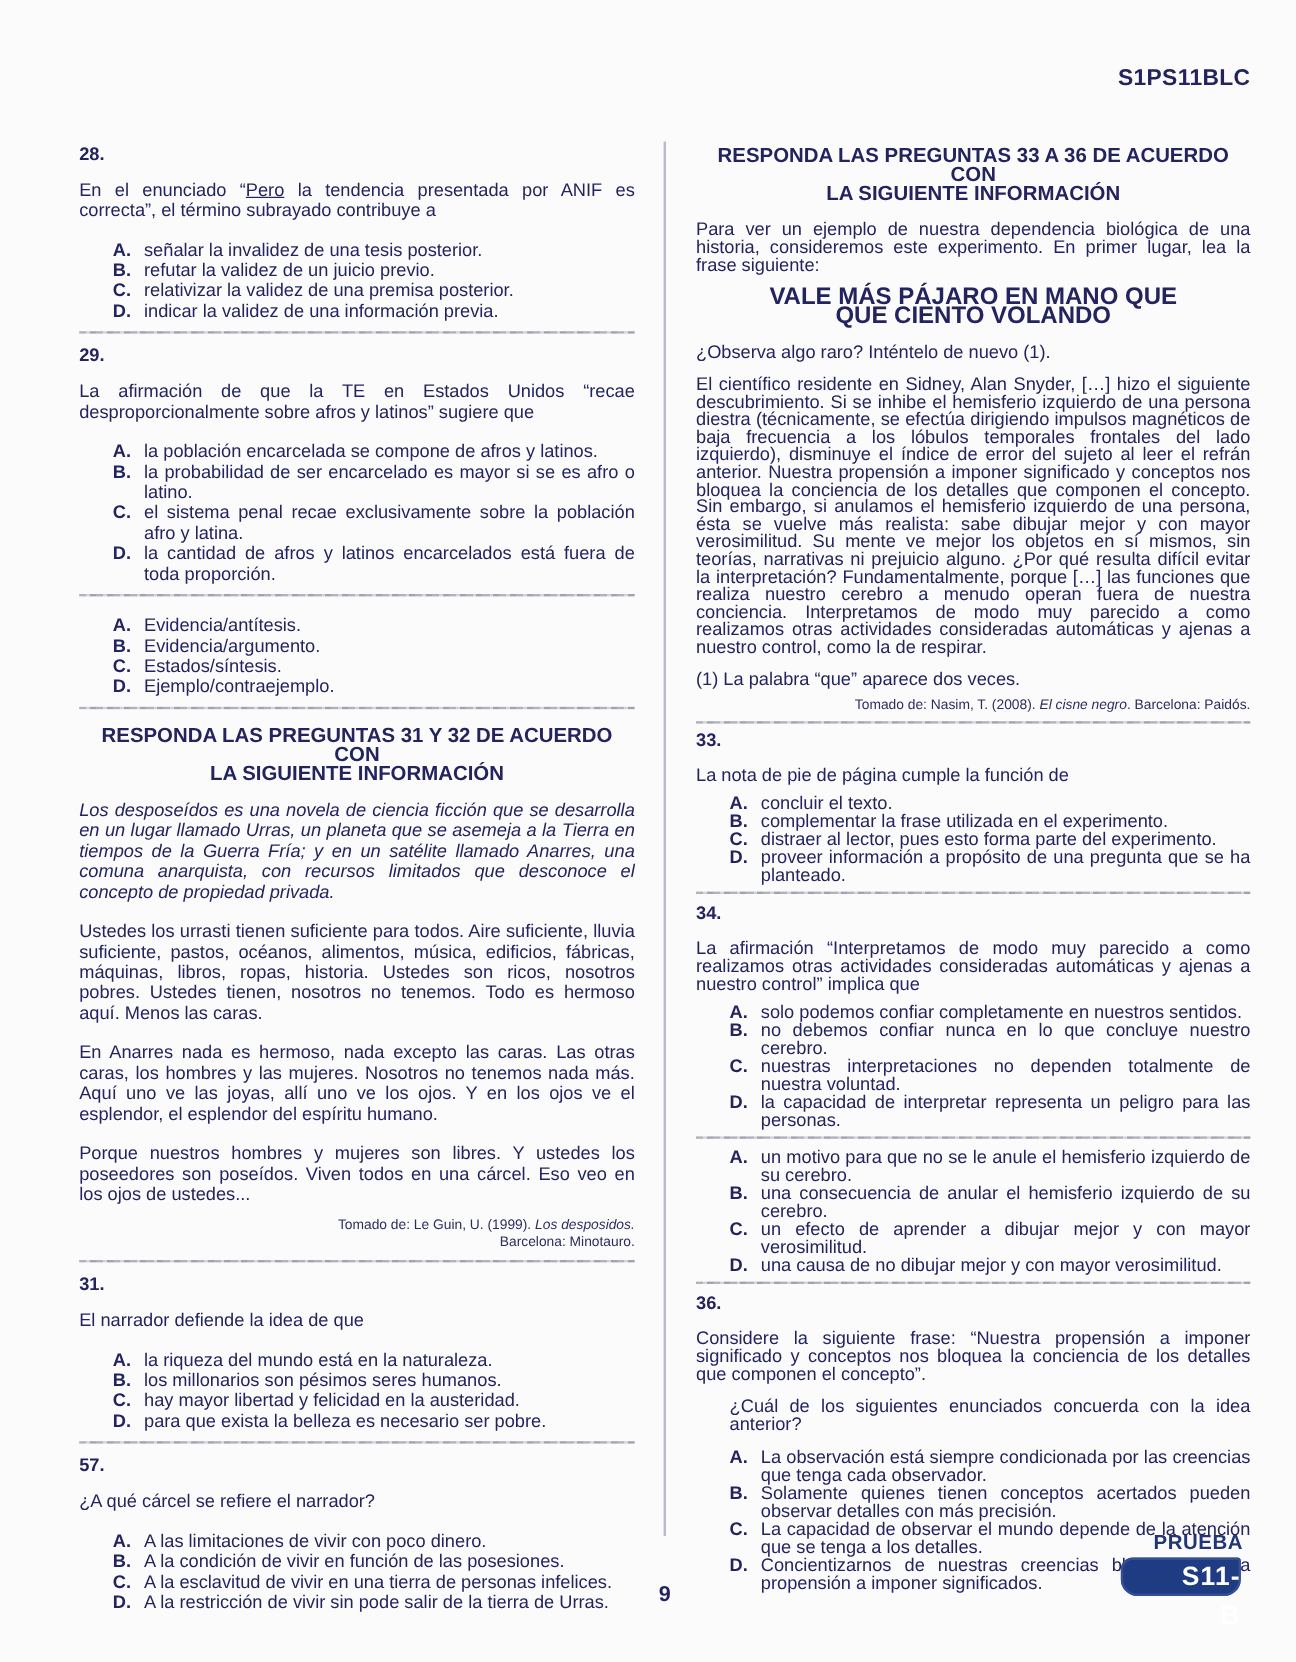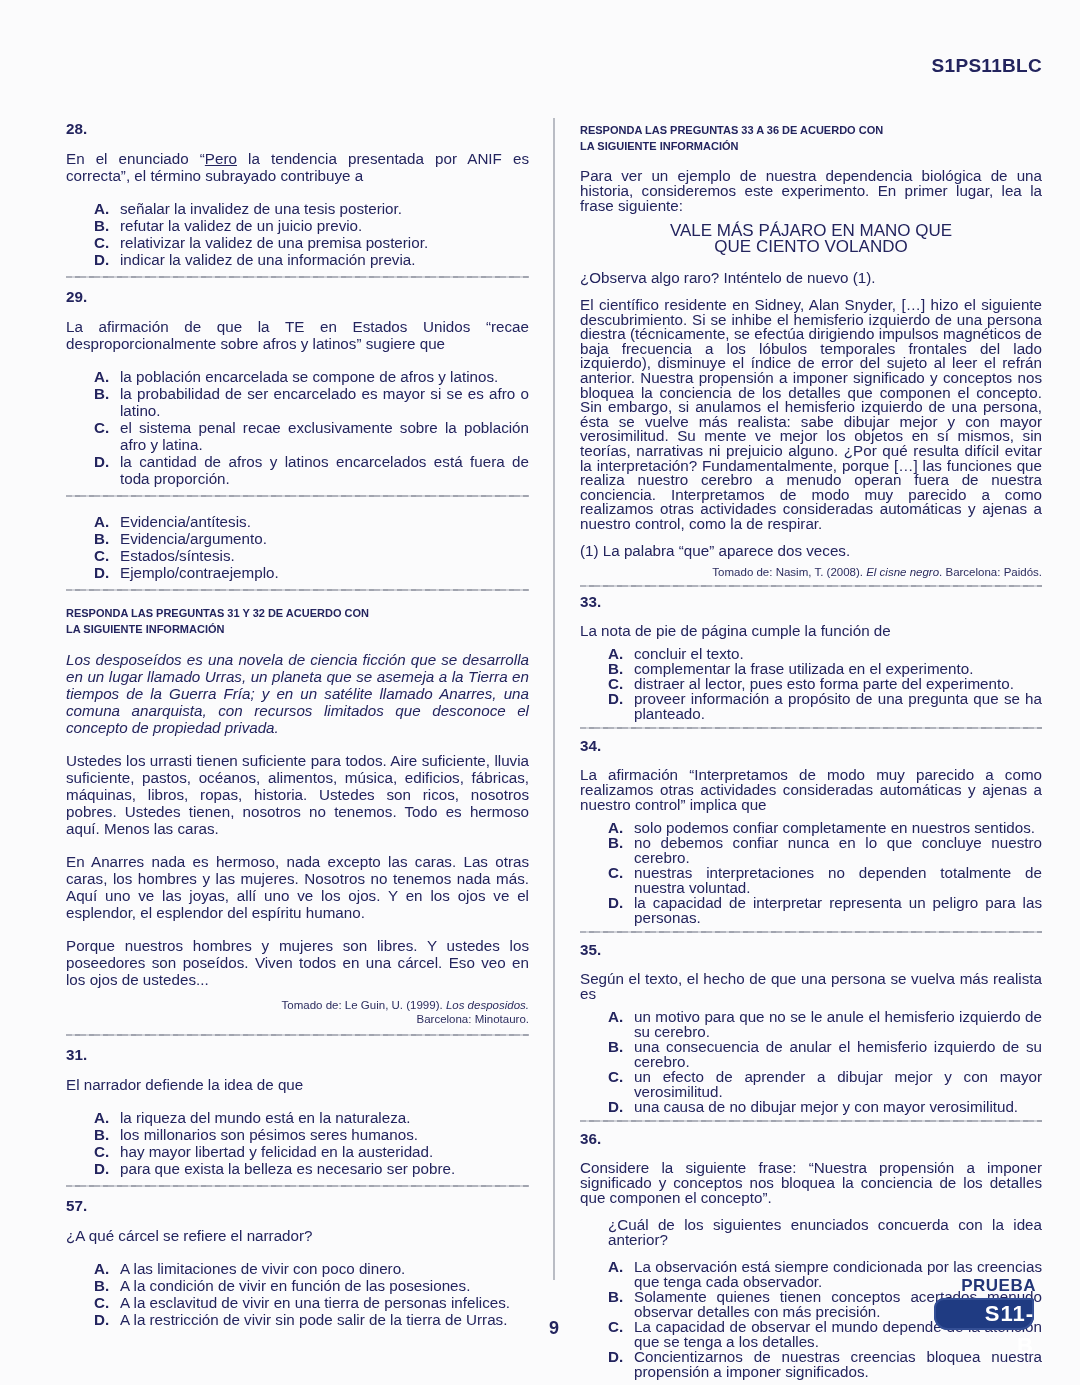--- a/index.html
+++ b/index.html
@@ -28,28 +28,28 @@
   .opts { margin: 16px 0 0 28px; }
   .opt { display: flex; font-size: 15.2px; line-height: 17px; }
   .opt-letter { font-weight: bold; width: 26px; flex: 0 0 26px; }
   .opt-text { flex: 1; text-align: justify; }
   .sep {
     height: 2px; margin: 8px 0 10px 0;
     background: repeating-linear-gradient(90deg, #9ea1ac 0 6px, #c8cad1 6px 9px, #8a8e9b 9px 14px);
     opacity: 0.8;
   }
   .section-title {
-    font-weight: bold; font-size: 11px; line-height: 16px;
+    text-align: center; font-weight: bold; font-size: 17px; line-height: 16px;
     margin: 14px 0 14px 0;
   }
   .para { font-size: 15.2px; line-height: 17px; text-align: justify; margin-bottom: 16px; }
   .para.italic { font-style: italic; }
   .citation { text-align: right; font-size: 11.5px; line-height: 14px; margin: 4px 0 6px 0; color: #2c2d5f; }
   .citation i { font-style: italic; }
-  .proverb { text-align: center; font-weight: normal; font-size: 17px; line-height: 16px; margin: 10px 0 14px 0; }
+  .proverb { text-align: center; font-weight: bold; font-size: 20px; line-height: 16px; margin: 10px 0 14px 0; }
   .tight .q-text, .tight .opt-text, .tight.para { line-height: 15px; }
   .tight .opt { line-height: 15px; }
   .right .opts { margin-top: 8px; }
   .subq { margin: 12px 0 0 28px; font-size: 15.2px; line-height: 15px; text-align: justify; }
   .u { text-decoration: underline; }
   .page-number {
     position: absolute; left: 549px; top: 1318px; font-weight: bold; font-size: 18px;
   }
   .badge { position: absolute; left: 932px; top: 1276px; width: 104px; text-align: right; }
   .badge-top { font-weight: bold; font-size: 17px; color: #223577; letter-spacing: 0.5px; }
@@ -274,24 +274,20 @@
         </div>
       <div class="opt">
           <span class="opt-letter">D.</span>
           <span class="opt-text">la capacidad de interpretar representa un peligro para las personas.</span>
         </div>
     </div>
   </div>
   <div class="sep" style="margin:6px 0 8px 0"></div>
 
   <div class="q tight">
-    <div class="q-head">
-      <span class="q-num">35.</span>
-      <span class="q-text">Según el texto, el hecho de que una persona se vuelva más realista es</span>
-    </div>
     <div class="opts">
       <div class="opt">
           <span class="opt-letter">A.</span>
           <span class="opt-text">un motivo para que no se le anule el hemisferio izquierdo de su cerebro.</span>
         </div>
       <div class="opt">
           <span class="opt-letter">B.</span>
           <span class="opt-text">una consecuencia de anular el hemisferio izquierdo de su cerebro.</span>
         </div>
       <div class="opt">
@@ -312,21 +308,21 @@
       <span class="q-text">Considere la siguiente frase: “Nuestra propensión a imponer significado y conceptos nos bloquea la conciencia de los detalles que componen el concepto”.</span>
     </div>
     <div class="subq">¿Cuál de los siguientes enunciados concuerda con la idea anterior?</div>
     <div class="opts" style="margin-top:12px">
       <div class="opt">
           <span class="opt-letter">A.</span>
           <span class="opt-text">La observación está siempre condicionada por las creencias que tenga cada observador.</span>
         </div>
       <div class="opt">
           <span class="opt-letter">B.</span>
-          <span class="opt-text">Solamente quienes tienen conceptos acertados menudo observar detalles con más precisión.</span>
+          <span class="opt-text">Solamente quienes tienen conceptos acertados pueden observar detalles con más precisión.</span>
         </div>
       <div class="opt">
           <span class="opt-letter">C.</span>
           <span class="opt-text">La capacidad de observar el mundo depende de la atención que se tenga a los detalles.</span>
         </div>
       <div class="opt">
           <span class="opt-letter">D.</span>
           <span class="opt-text">Concientizarnos de nuestras creencias bloquea nuestra propensión a imponer significados.</span>
         </div>
     </div>

